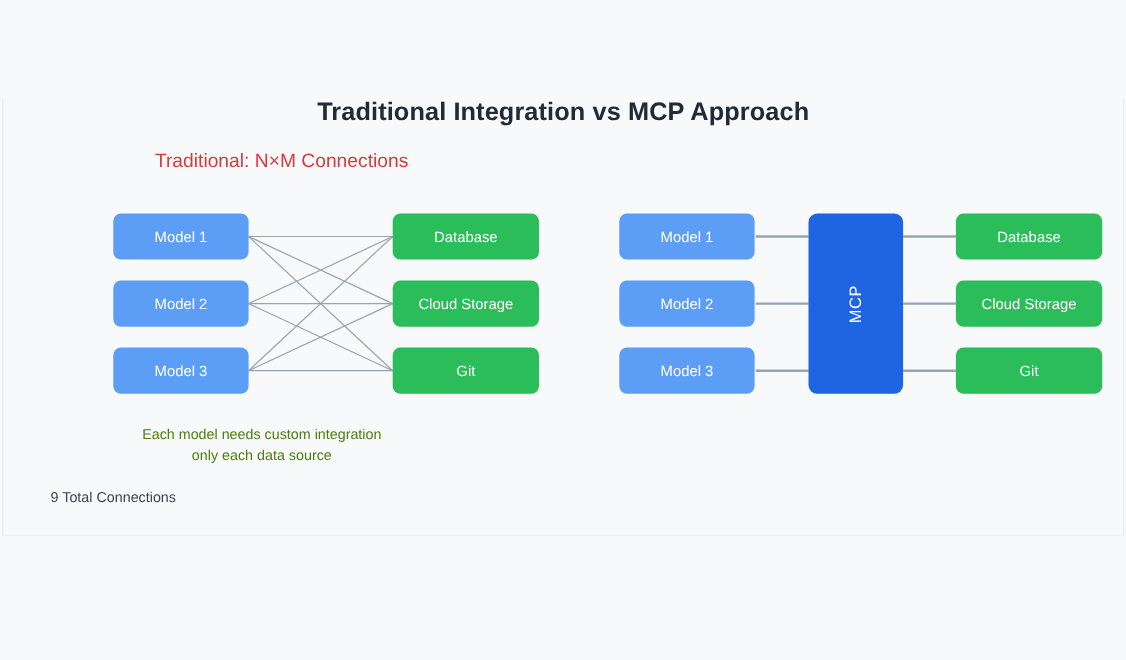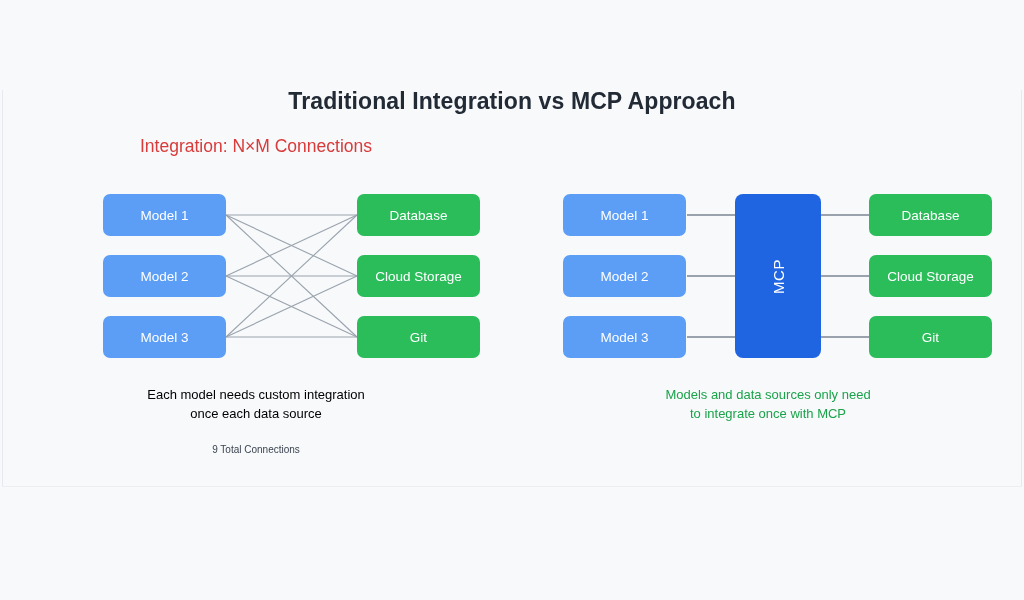--- a/index.html
+++ b/index.html
@@ -68,21 +68,21 @@
     font-size: 13.5px;
     box-sizing: border-box;
     text-align: center;
   }
   .node.model {
     background: #5c9df6;
     width: 123px;
   }
   .node.source {
     background: #2bbd5a;
-    width: 123px;
+    width: 133px;
   }
   .mcp-block {
     position: absolute;
     left: 735px;
     top: 194px;
     width: 86px;
     height: 164px;
     background: #1f64e0;
     border-radius: 8px;
     display: flex;
@@ -106,48 +106,48 @@
   }
   .caption {
     position: absolute;
     top: 385px;
     width: 420px;
     text-align: center;
     font-size: 13px;
     line-height: 19px;
   }
   .caption.left {
-    left: 46px;
-    color: #000000;
+    left: 28px;
+    color: #4d7c0f;
   }
   .caption.right {
     left: 558px;
     color: #1aa34a;
   }
   .total {
     position: absolute;
     top: 444px;
     width: 420px;
-    text-align: center;
-    font-size: 10px;
+    text-align: left;
+    font-size: 13px;
     color: #3c4450;
   }
   .total.left { left: 46px; }
   .total.right { left: 558px; }
 </style>
 </head>
 <body>
 
 <div id="slide">
 
   <div class="content-frame"></div>
 
   <div class="slide-title">Traditional Integration vs MCP Approach</div>
 
-  <div class="panel-heading left">Integration: N×M Connections</div>
+  <div class="panel-heading left">Traditional: N×M Connections</div>
 
   <svg class="links" viewBox="0 0 1024 600">
     <g stroke="#9aa3ad" stroke-width="1.1" fill="none">
       <line x1="226" y1="215" x2="357" y2="215"></line>
       <line x1="226" y1="215" x2="357" y2="276"></line>
       <line x1="226" y1="215" x2="357" y2="337"></line>
       <line x1="226" y1="276" x2="357" y2="215"></line>
       <line x1="226" y1="276" x2="357" y2="276"></line>
       <line x1="226" y1="276" x2="357" y2="337"></line>
       <line x1="226" y1="337" x2="357" y2="215"></line>
@@ -203,22 +203,18 @@
   </div>
   <div class="node source" style="left:869px; top:255px;">
     <span>Cloud Storage</span>
   </div>
   <div class="node source" style="left:869px; top:316px;">
     <span>Git</span>
   </div>
 
   <div class="caption left">
     <div>Each model needs custom integration</div>
-    <div>once each data source</div>
-  </div>
-  <div class="caption right">
-    <div>Models and data sources only need</div>
-    <div>to integrate once with MCP</div>
+    <div>only each data source</div>
   </div>
 
   <div class="total left">9 Total Connections</div>
 
 </div>
 
 </body></html>

